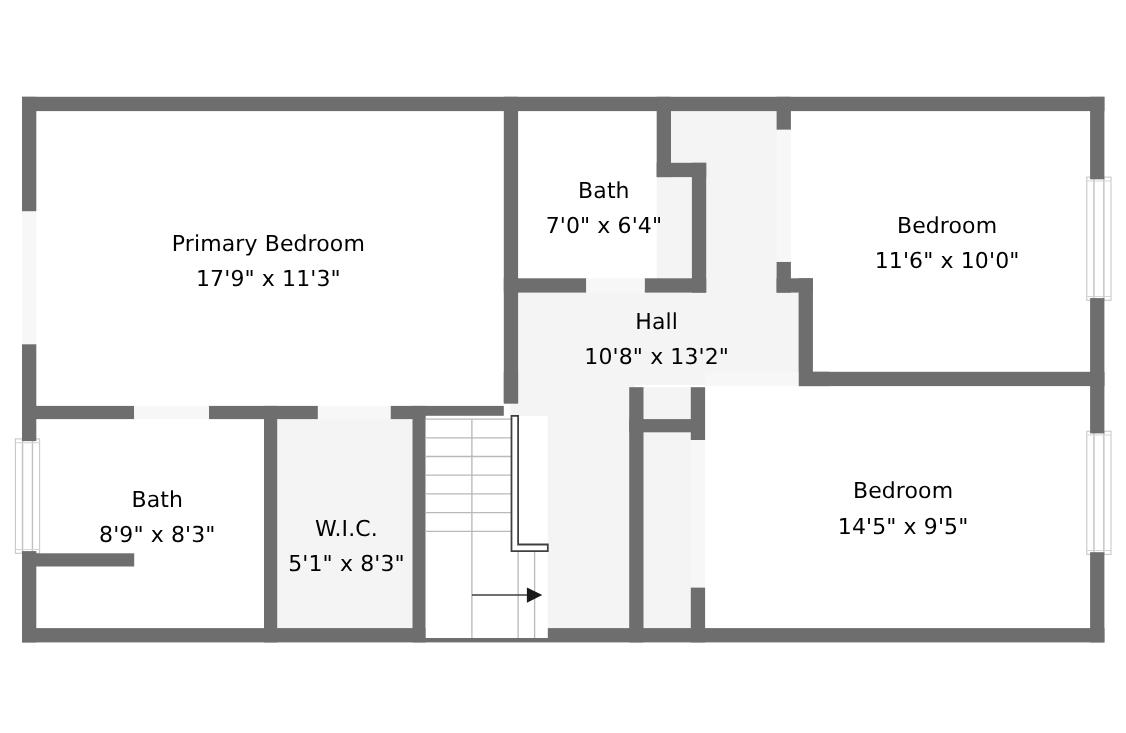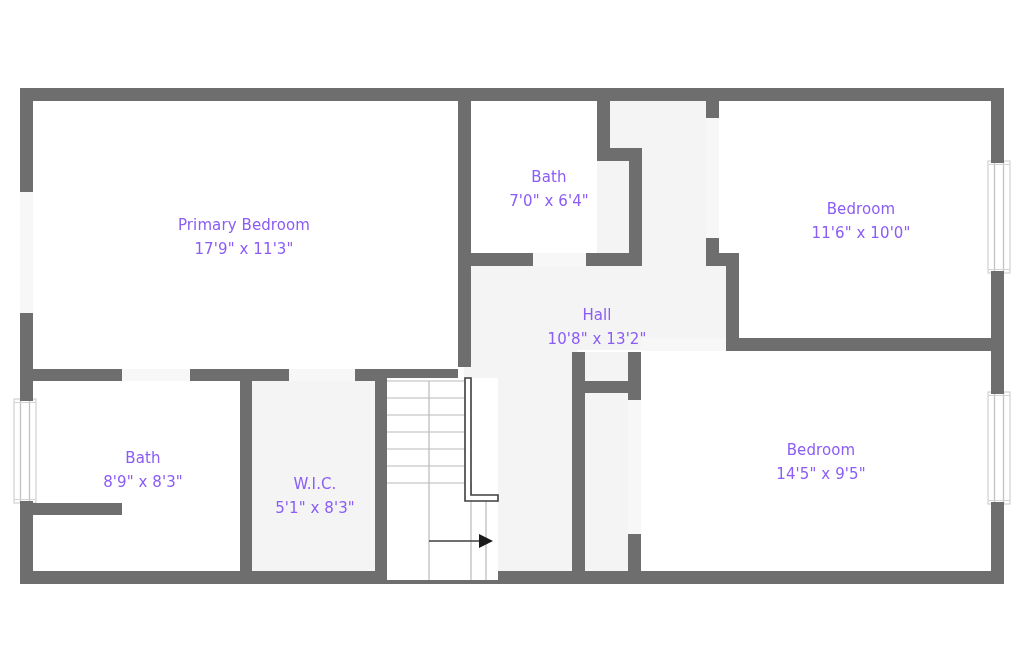--- a/index.html
+++ b/index.html
@@ -22,22 +22,22 @@
   #plan-svg {
     position: absolute;
     left: 0;
     top: 0;
     width: 1024px;
     height: 666px;
   }
   .room-label {
     position: absolute;
     text-align: center;
-    color: #8b5cf6;
-    font-size: 15px;
+    color: #000000;
+    font-size: 20px;
     line-height: 1.6;
     letter-spacing: 0.1px;
     white-space: nowrap;
     pointer-events: none;
     transform: translate(-50%, -50%);
   }
   .room-label .rl-name { display: block; }
   .room-label .rl-dims { display: block; }
 </style>
 </head>
@@ -193,21 +193,21 @@
   <div class="room-label" style="left:549px; top:189px;">
     <span class="rl-name">Bath</span>
     <span class="rl-dims">7'0" x 6'4"</span>
   </div>
 
   <div class="room-label" style="left:861px; top:221px;">
     <span class="rl-name">Bedroom</span>
     <span class="rl-dims">11'6" x 10'0"</span>
   </div>
 
-  <div class="room-label" style="left:597px; top:308px;margin-top:19px;">
+  <div class="room-label" style="left:597px; top:308px;">
     <span class="rl-name">Hall</span>
     <span class="rl-dims">10'8" x 13'2"</span>
   </div>
 
   <div class="room-label" style="left:143px; top:470px;">
     <span class="rl-name">Bath</span>
     <span class="rl-dims">8'9" x 8'3"</span>
   </div>
 
   <div class="room-label" style="left:315px; top:496px;">

